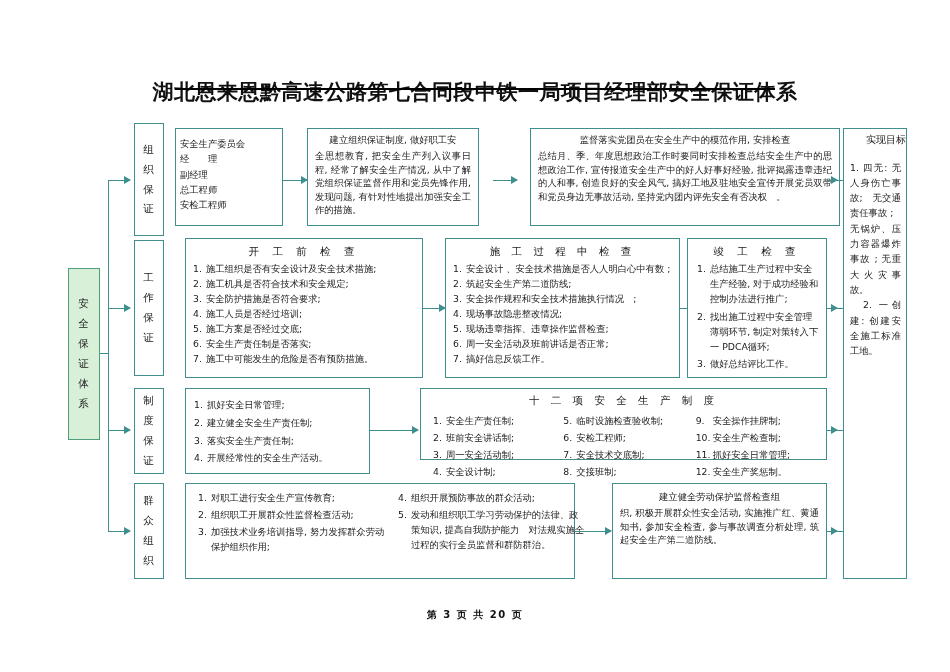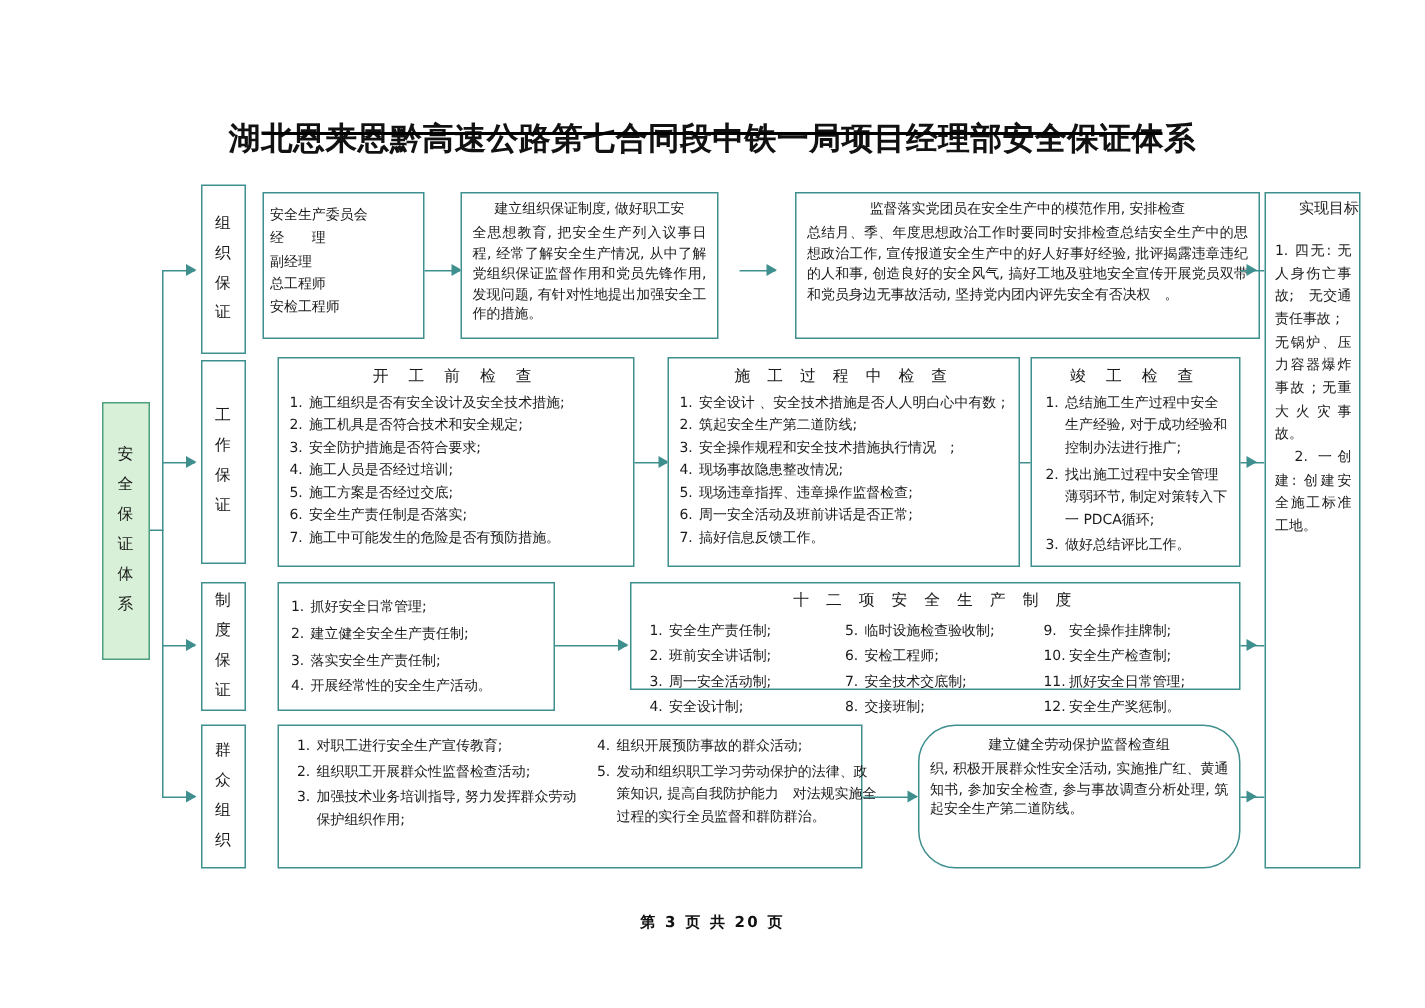--- a/index.html
+++ b/index.html
@@ -283,21 +283,21 @@
       <ol class="num wrapok" style="padding-left:12px;line-height:1.65;flex:0 0 50%;">
         <li><span class="n">4.</span><span>组织开展预防事故的群众活动;</span></li>
         <li><span class="n">5.</span><span>发动和组织职工学习劳动保护的法律、政策知识, 提高自我防护能力　对法规实施全过程的实行全员监督和群防群治。</span></li>
       </ol>
     </div>
   </div>
 
   <div class="line h" style="left:575px;top:531px;width:36px;"></div>
   <div class="arrow" style="left:605px;top:526.5px;"></div>
 
-  <div class="box" style="left:612px;top:483px;width:215px;height:96px;border-radius:25px;">
+  <div class="box" style="left:612px;top:483px;width:215px;height:96px;">
     <div class="bx-para" style="padding-top:6px;">
       <span class="lead">建立健全劳动保护监督检查组</span>
       <span>织, 积极开展群众性安全活动, 实施推广红、黄通知书, 参加安全检查, 参与事故调查分析处理, 筑起安全生产第二道防线。</span>
     </div>
   </div>
 
   <div class="line h" style="left:827px;top:531px;width:16px;"></div>
   <div class="arrow" style="left:831px;top:526.5px;"></div>
 
   <div class="box" style="left:843px;top:128px;width:64px;height:451px;">

